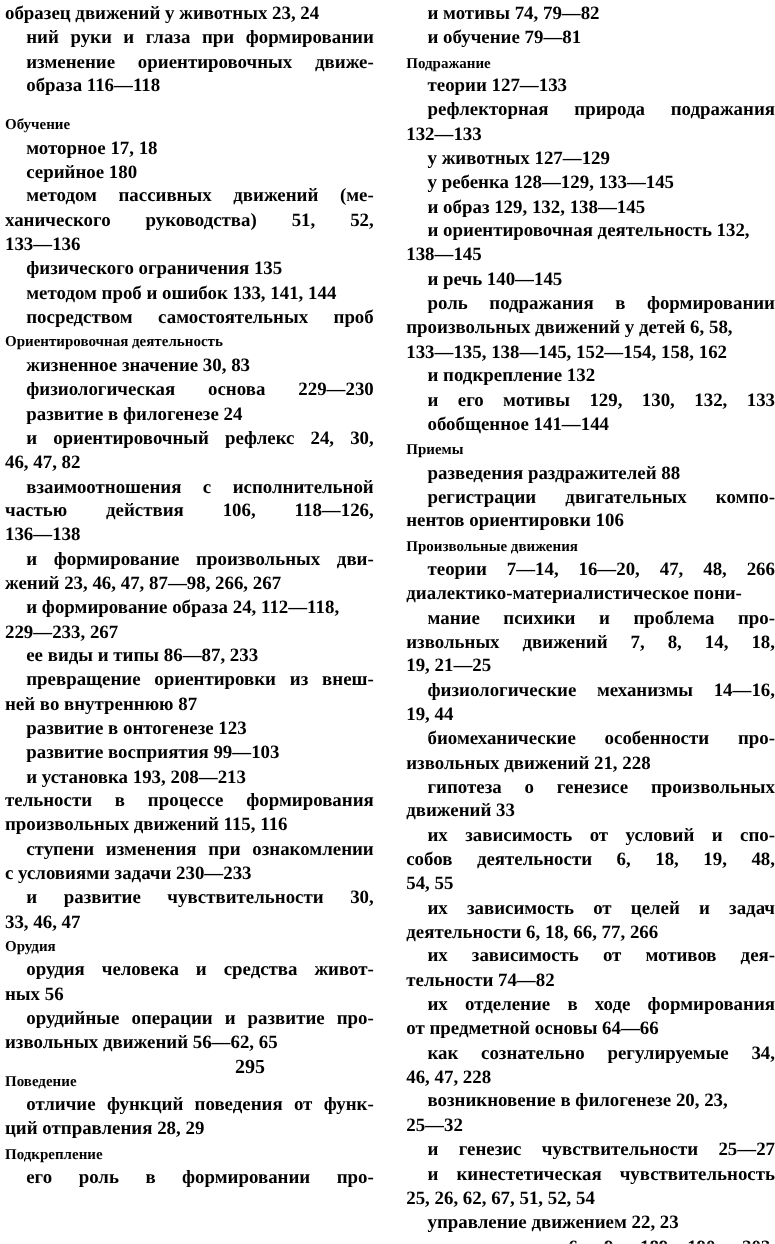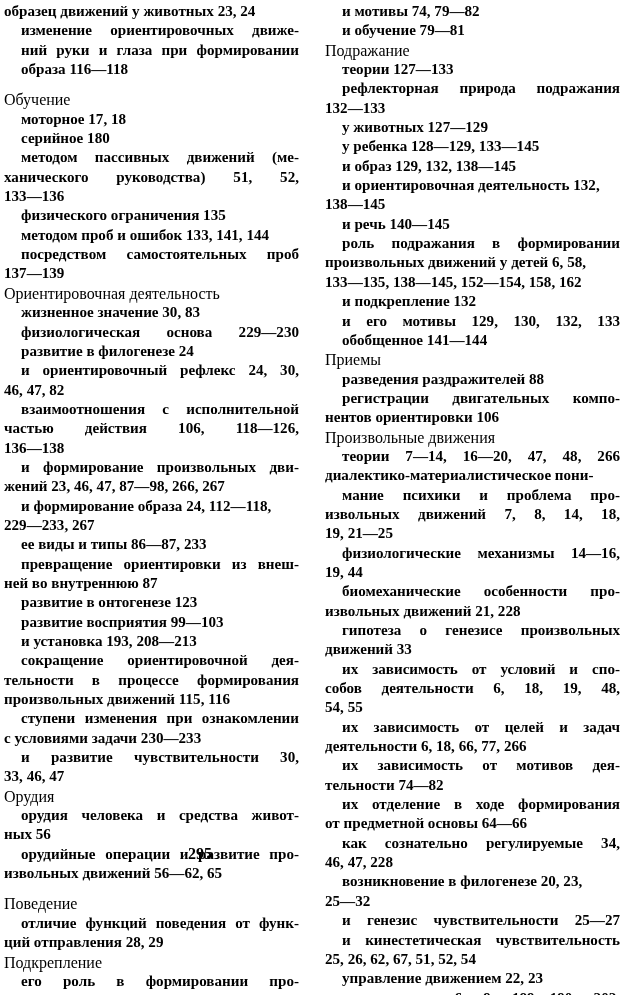--- a/index.html
+++ b/index.html
@@ -35,23 +35,23 @@
   }
   .entry {
     margin: 0;
     padding: 0;
   }
   .entry + .entry {
     margin-top: 0;
   }
   
   .headword {
-    font-size: 16px;
+    font-size: 12px;
     line-height: 19.35px;
-    font-weight: normal;
+    font-weight: bold;
     text-align: left;
     letter-spacing: 0px;
     white-space: pre-wrap;
   }
   
   .sub {
     font-size: 15.1px;
     line-height: 19.35px;
     font-weight: bold;
     padding-left: 17px;
@@ -102,22 +102,22 @@
   }
 </style>
 </head>
 <body>
 
 <div class="page">
   <div class="columns">
     <div class="column" id="col-left">
         <div class="entry" style="margin-bottom: 11px;">
           <div class="toplevel"><span class="ln last">образец движений у животных 23, 24</span></div>
+          <div class="toplevel toplevel-ind"><span class="ln">ний руки и глаза при формировании</span></div>
           <div class="toplevel toplevel-ind"><span class="ln">изменение ориентировочных движе-</span></div>
-          <div class="toplevel toplevel-ind"><span class="ln">ний руки и глаза при формировании</span></div>
           <div class="toplevel toplevel-ind"><span class="ln last">образа 116—118</span></div>
         </div>
         <div class="entry">
           <div class="headword">Обучение</div>
           <div class="sub">
             <span class="ln last">моторное 17, 18</span>
           </div>
           <div class="sub">
             <span class="ln last">серийное 180</span>
           </div>
@@ -127,21 +127,20 @@
             <span class="ln last cont">133—136</span>
           </div>
           <div class="sub">
             <span class="ln last">физического ограничения 135</span>
           </div>
           <div class="sub">
             <span class="ln last">методом проб и ошибок 133, 141, 144</span>
           </div>
           <div class="sub">
             <span class="ln">посредством самостоятельных проб</span>
-            <span class="ln last cont">137—139</span>
           </div>
         </div>
         <div class="entry">
           <div class="headword">Ориентировочная деятельность</div>
           <div class="sub">
             <span class="ln last">жизненное значение 30, 83</span>
           </div>
           <div class="sub">
             <span class="ln">физиологическая основа 229—230</span>
           </div>
@@ -175,21 +174,20 @@
           <div class="sub">
             <span class="ln last">развитие в онтогенезе 123</span>
           </div>
           <div class="sub">
             <span class="ln last">развитие восприятия 99—103</span>
           </div>
           <div class="sub">
             <span class="ln last">и установка 193, 208—213</span>
           </div>
           <div class="sub">
-            <span class="ln">сокращение ориентировочной дея-</span>
             <span class="ln cont">тельности в процессе формирования</span>
             <span class="ln last cont">произвольных движений 115, 116</span>
           </div>
           <div class="sub">
             <span class="ln">ступени изменения при ознакомлении</span>
             <span class="ln last cont">с условиями задачи 230—233</span>
           </div>
           <div class="sub">
             <span class="ln">и развитие чувствительности 30,</span>
             <span class="ln last cont">33, 46, 47</span>

